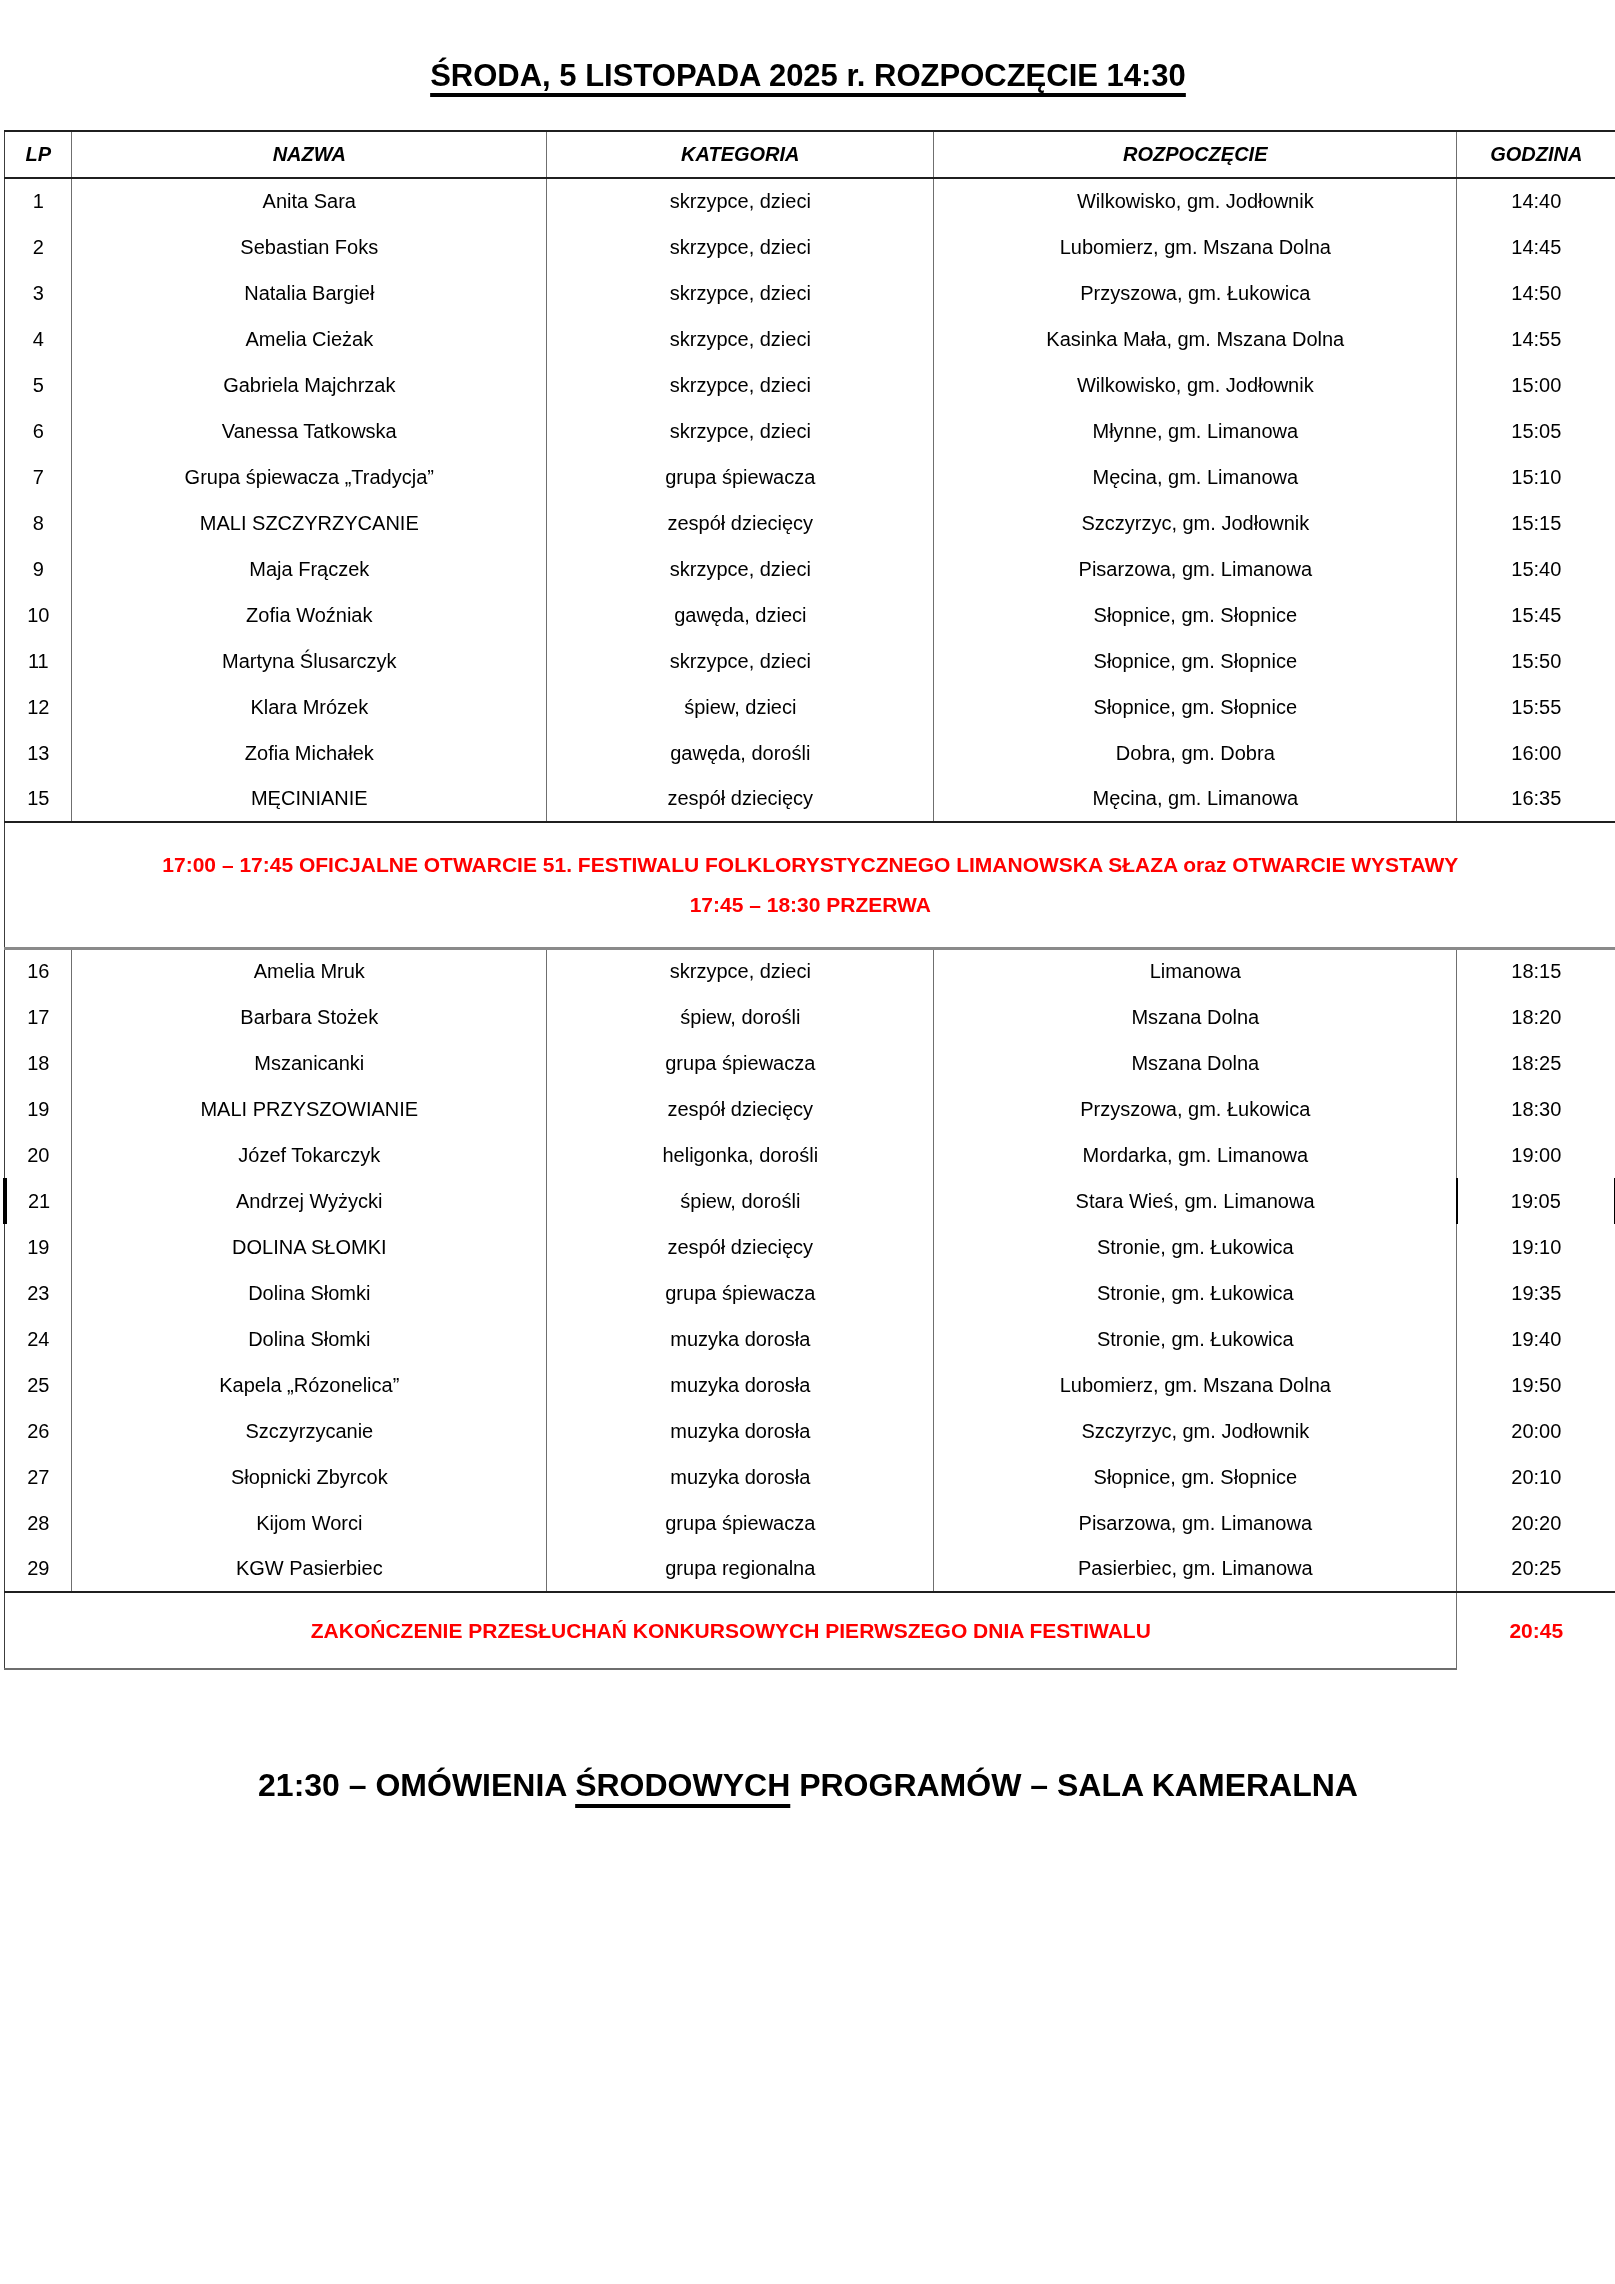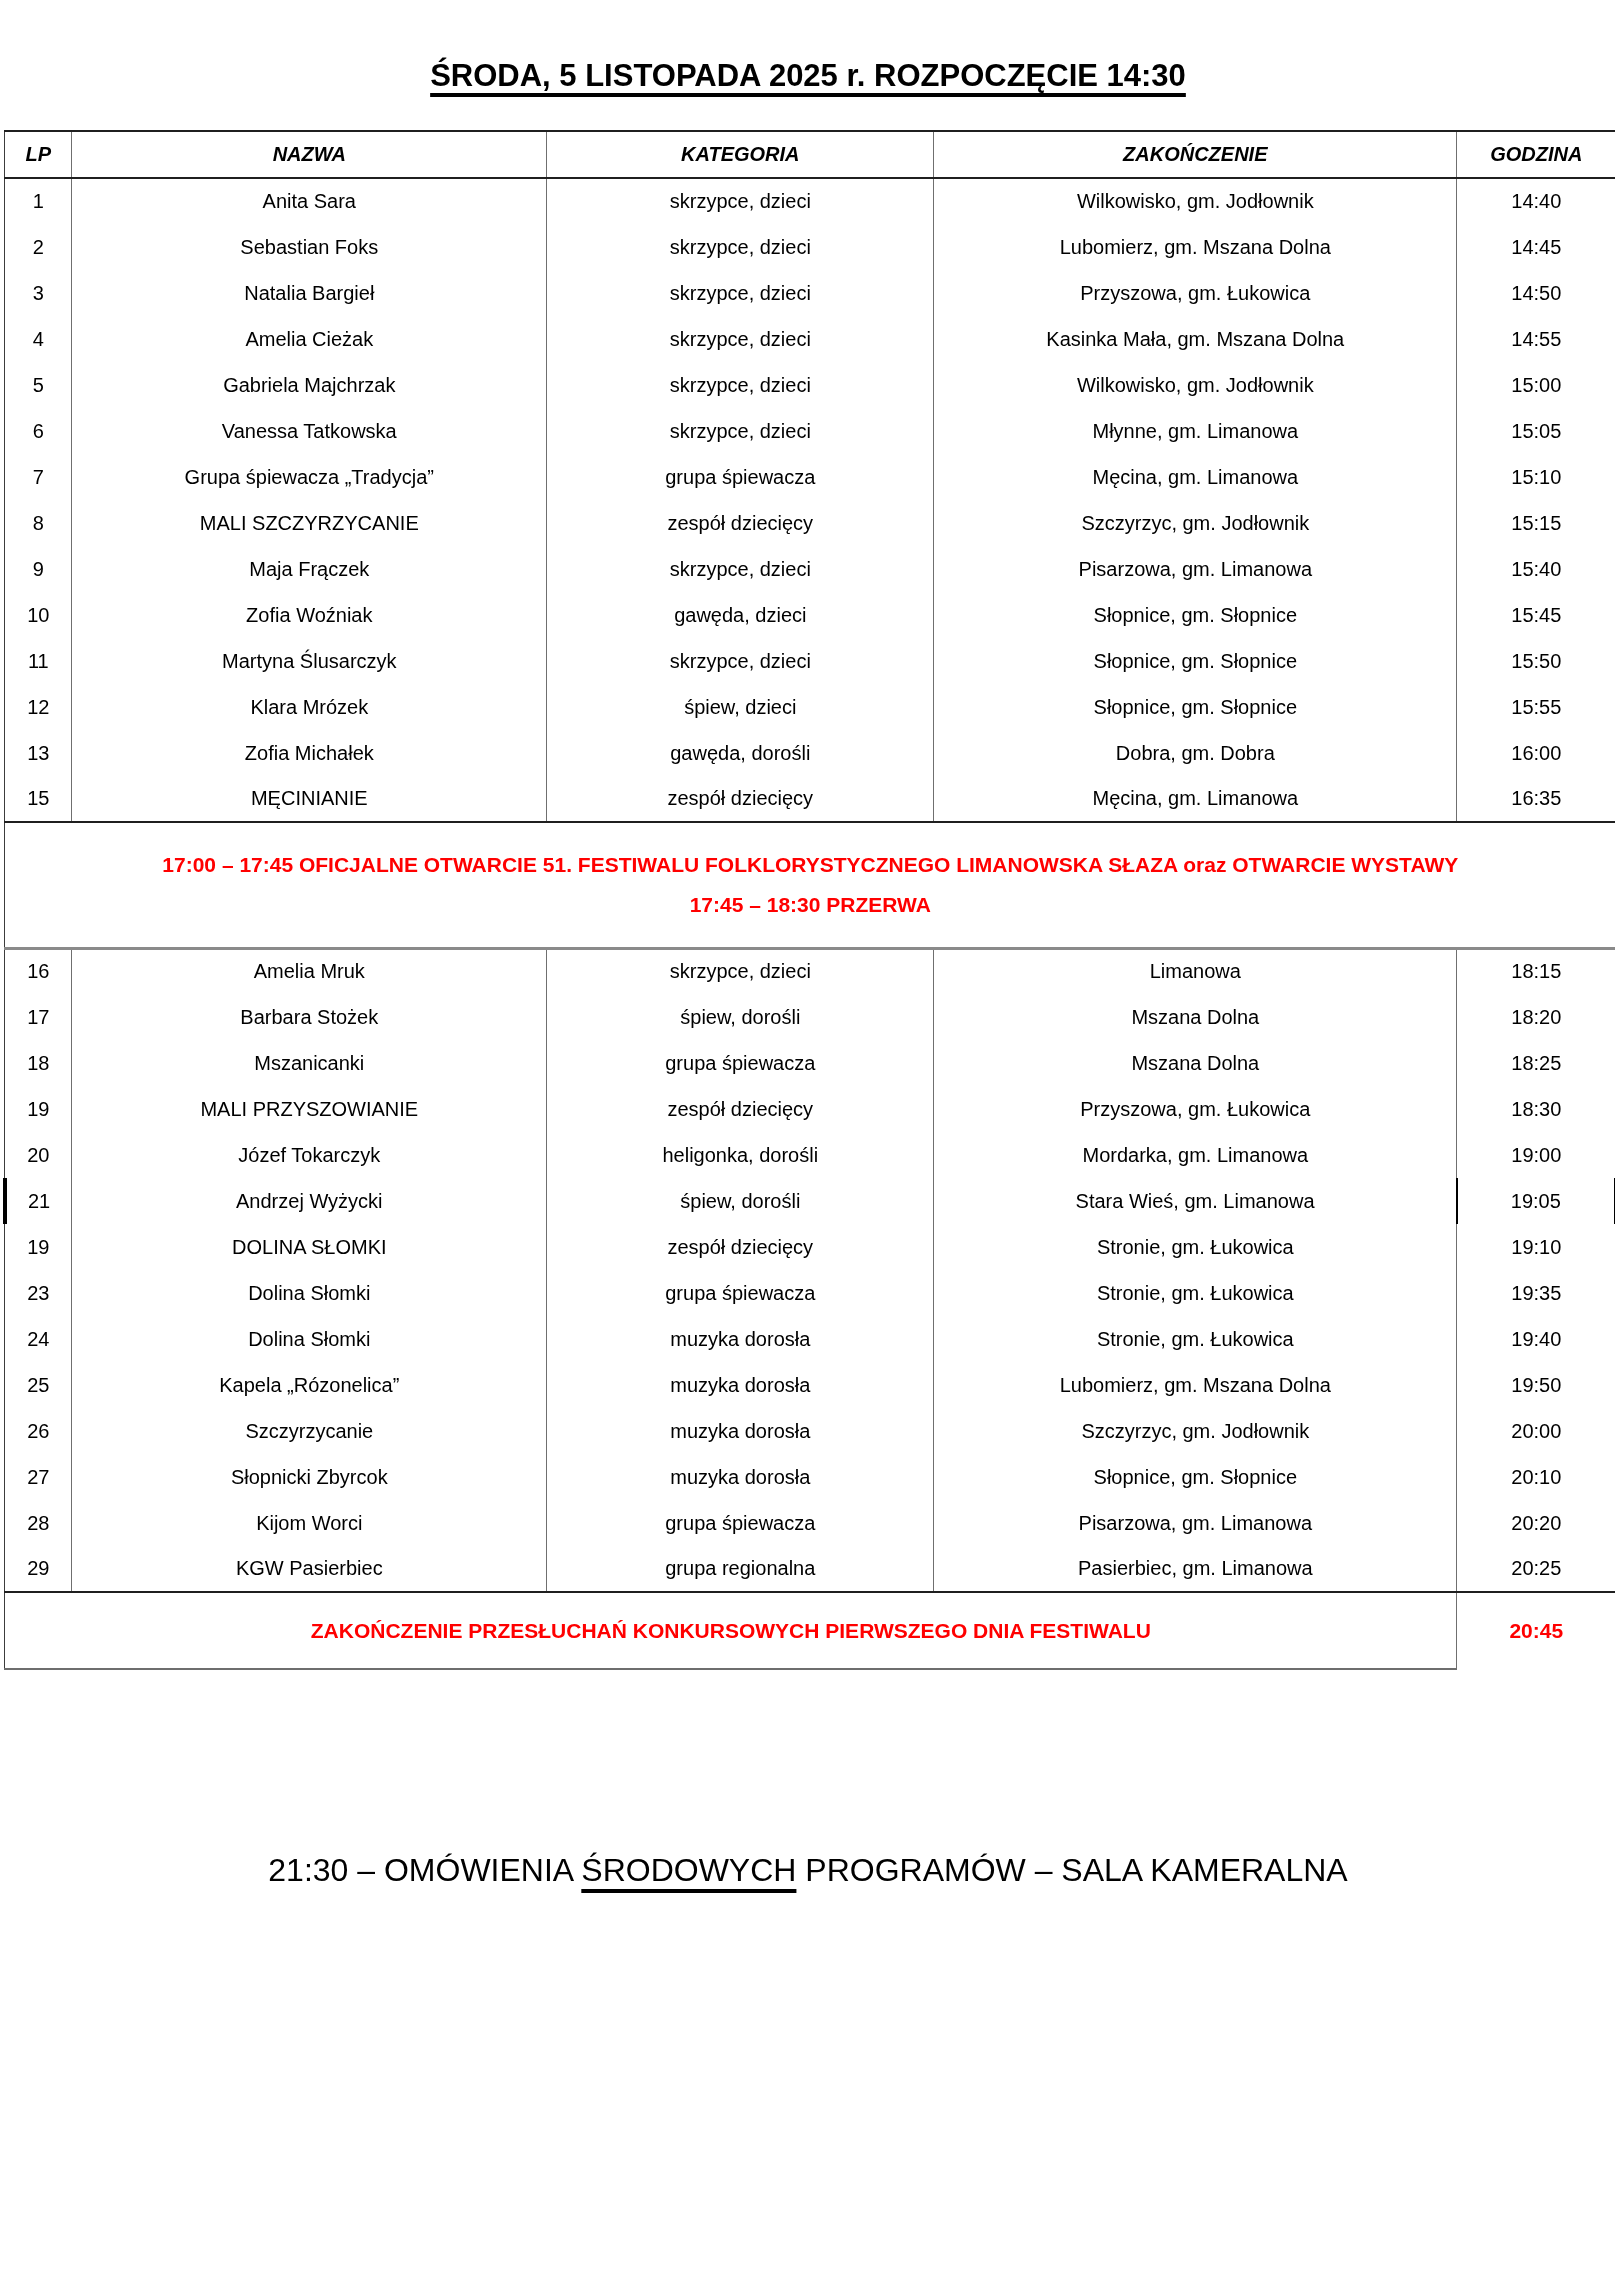--- a/index.html
+++ b/index.html
@@ -65,22 +65,22 @@
   .schedule tr.closing-row td{
     border-top:2.8px solid #1f1f1f;
     color:var(--accent-red,#ff0000);
     font-weight:bold;font-size:21px;
   }
   .schedule tr.closing-row td.closing-label{border-bottom:2.8px solid #6e6e6e;}
   .schedule tr.closing-row td.closing-time{border-left:1.4px solid #6f6f6f;border-bottom:none;margin-top:39px;}
 
   
   .closing-note{
-    position:absolute;top:1852px;left:0;width:100%;
-    text-align:center;font-weight:normal;font-size:32px;white-space:nowrap;
+    position:absolute;top:1767px;left:0;width:100%;
+    text-align:center;font-weight:bold;font-size:32px;white-space:nowrap;
   }
   .closing-note .u{
     text-decoration:underline;
     text-decoration-thickness:3.5px;
     text-underline-offset:7.6px;
   }
 </style>
 </head>
 <body style="--accent-red: #ff0000;">
 
@@ -96,21 +96,21 @@
         <col style="width:475px">
         <col style="width:387px">
         <col style="width:523px">
         <col style="width:159px">
     </colgroup>
     <thead>
       <tr>
         <th>LP</th>
         <th>NAZWA</th>
         <th>KATEGORIA</th>
-        <th>ZAKOŃCZENIE</th>
+        <th>ROZPOCZĘCIE</th>
         <th>GODZINA</th>
       </tr>
     </thead>
     <tbody>
       <tr class="data-row">
           <td>1</td>
           <td>Anita Sara</td>
           <td>skrzypce, dzieci</td>
           <td>Wilkowisko, gm. Jodłownik</td>
           <td>14:40</td>

